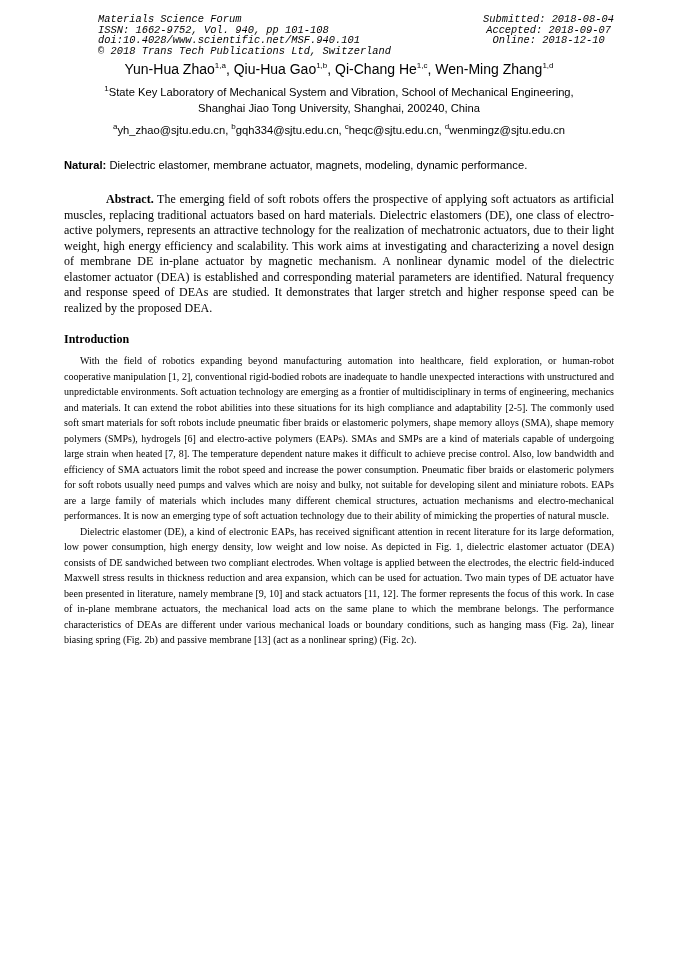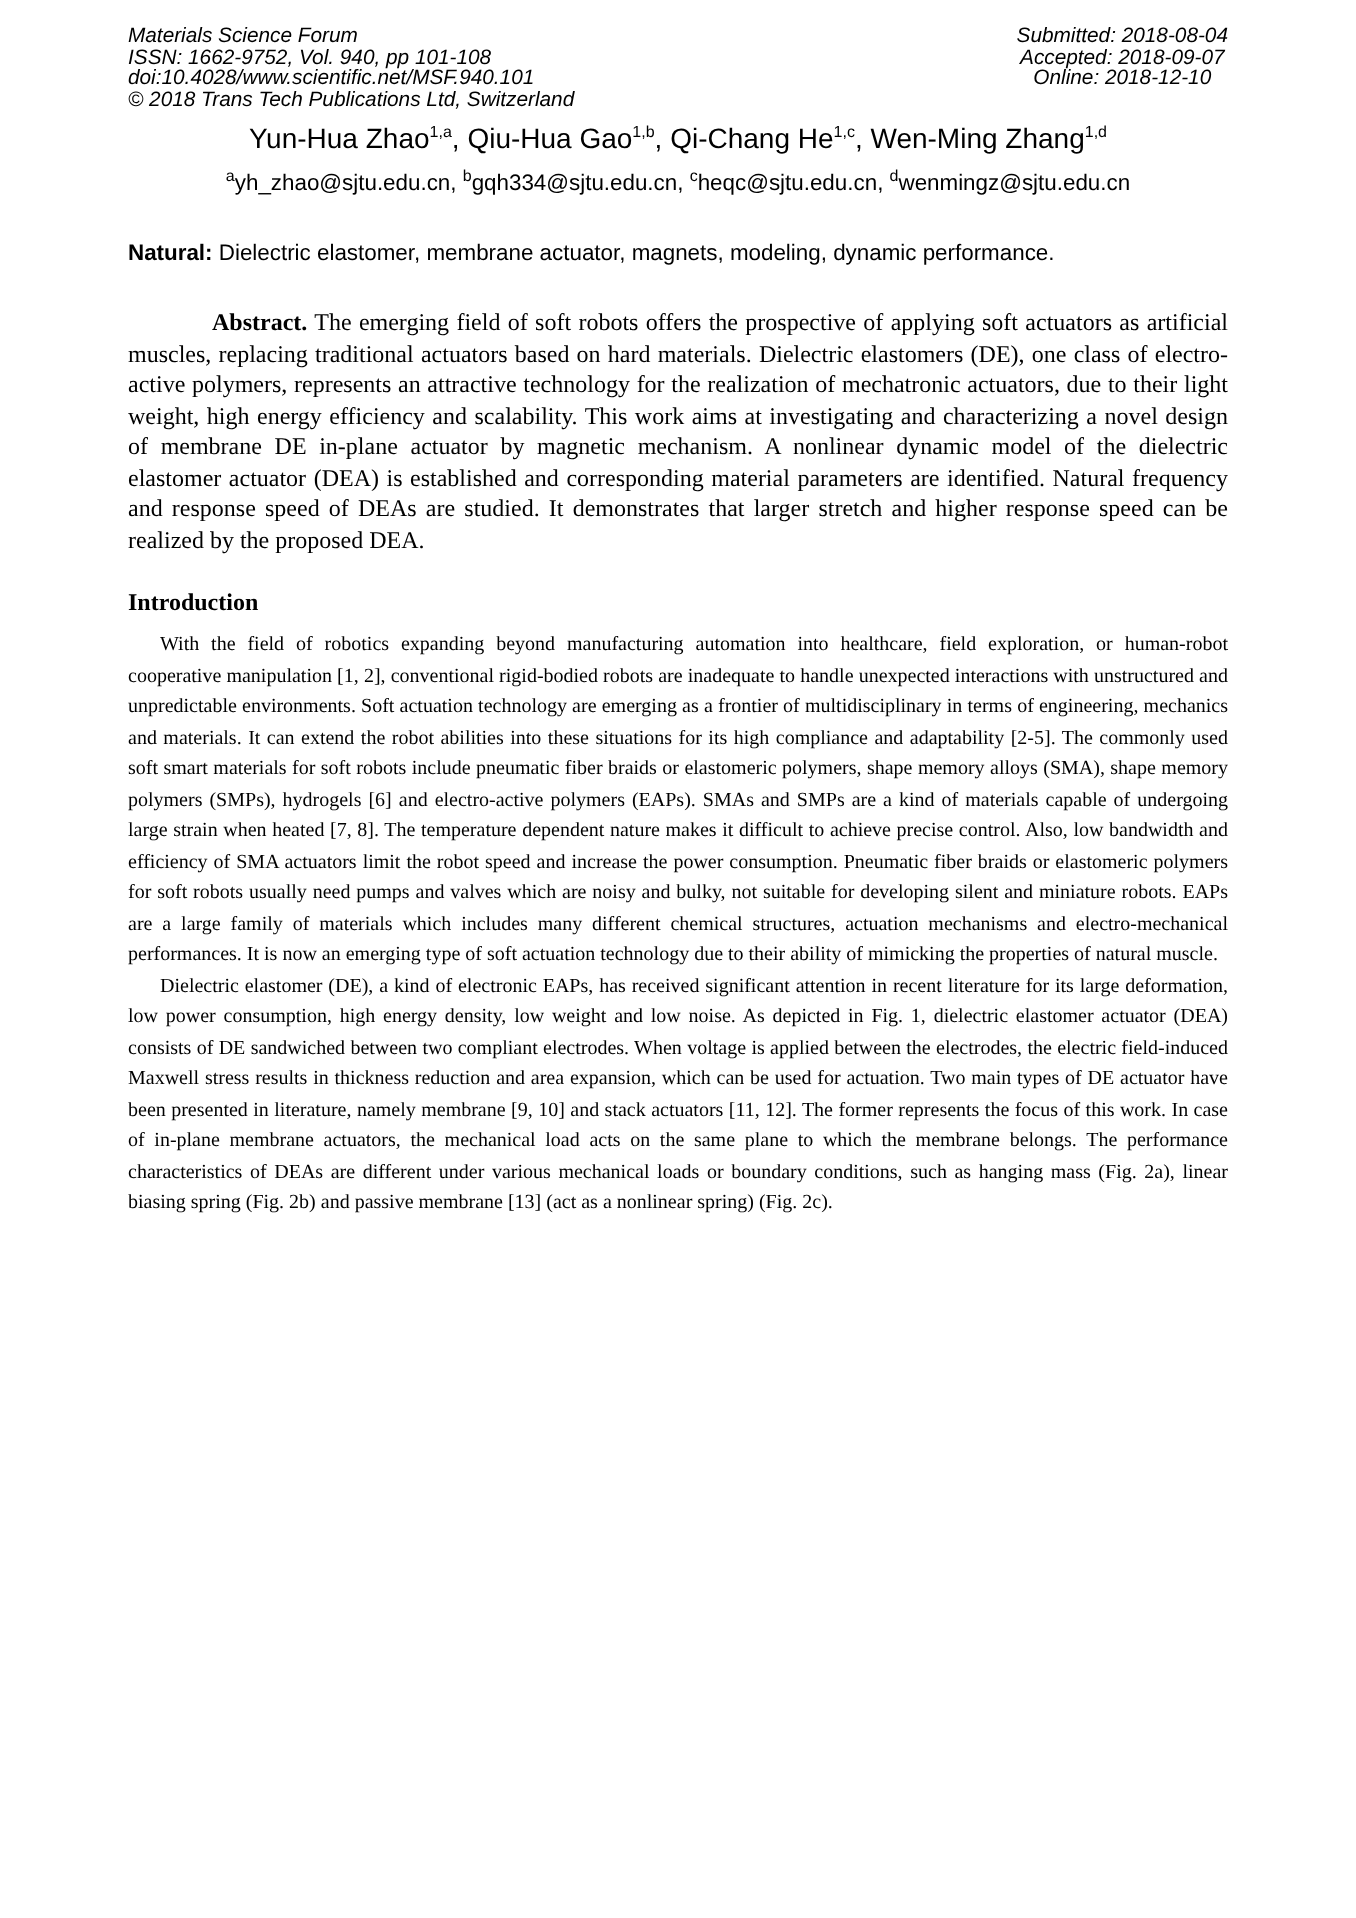--- a/index.html
+++ b/index.html
@@ -1,18 +1,18 @@
 <!DOCTYPE html>
 <html><head>
 <meta charset="utf-8">
 <style>
   html, body { margin: 0; padding: 0; background: #ffffff; }
   body { width: 678px; height: 959px; position: relative; overflow: hidden; color: #000; }
   .page { position: absolute; left: 64px; top: 14px; width: 550px; }
-  .header { display: flex; justify-content: space-between; font-family: Liberation Sans, sans-serif; font-style: italic; font-size: 10.4px; line-height: 10.6px; }
+  .header { display: flex; justify-content: space-between; font-family: Liberation Mono, monospace; font-style: italic; font-size: 10.4px; line-height: 10.6px; margin-left: 34px; }
   .header .left div, .header .right div { white-space: nowrap; }
   .header .right { text-align: center; }
   .title { margin-top: 18px; text-align: center; font-family: "Liberation Sans", sans-serif; font-weight: bold; font-size: 14.2px; line-height: 19px; }
   .authors { text-align: center; font-family: "Liberation Sans", sans-serif; font-size: 14px; line-height: 18px; margin-top: 4px; }
   .authors sup, .affil sup, .emails sup { font-size: 8px; line-height: 0; vertical-align: super; }
   .affil { text-align: center; font-family: "Liberation Sans", sans-serif; font-size: 11.2px; line-height: 16px; margin-top: 6px; }
   .emails { text-align: center; font-family: "Liberation Sans", sans-serif; font-size: 11.2px; line-height: 16px; margin-top: 6px; }
   .keywords { font-family: "Liberation Sans", sans-serif; font-size: 11.2px; line-height: 15px; margin-top: 20px; white-space: nowrap; }
   .keywords b { font-weight: bold; }
   .abstract { font-family: "Liberation Serif", serif; font-size: 12px; line-height: 15.5px; text-align: justify; margin-top: 19px; }
@@ -38,20 +38,24 @@
       <div>Accepted: 2018-09-07</div>
       <div>Online: 2018-12-10</div>
     </div>
   </div>
 
 
   <div class="authors">
     <span><span>Yun-Hua Zhao</span><sup>1,a</sup><span>, </span></span><span><span>Qiu-Hua Gao</span><sup>1,b</sup><span>, </span></span><span><span>Qi-Chang He</span><sup>1,c</sup><span>, </span></span><span><span>Wen-Ming Zhang</span><sup>1,d</sup><span></span></span>
   </div>
 
+  <div class="affil">
+    <div><sup>1</sup><span>State Key Laboratory of Mechanical System and Vibration, School of Mechanical Engineering,</span></div>
+    <div>Shanghai Jiao Tong University, Shanghai, 200240, China</div>
+  </div>
 
   <div class="emails">
     <span><sup>a</sup><span>yh_zhao@sjtu.edu.cn</span></span><span>, </span><span><sup>b</sup><span>gqh334@sjtu.edu.cn</span></span><span>, </span><span><sup>c</sup><span>heqc@sjtu.edu.cn</span></span><span>, </span><span><sup>d</sup><span>wenmingz@sjtu.edu.cn</span></span>
   </div>
 
   <div class="keywords"><b>Natural:</b><span> Dielectric elastomer, membrane actuator, magnets, modeling, dynamic performance.</span></div>
 
   <div class="abstract"><b>Abstract.</b><span> The emerging field of soft robots offers the prospective of applying soft actuators as artificial muscles, replacing traditional actuators based on hard materials. Dielectric elastomers (DE), one class of electro-active polymers, represents an attractive technology for the realization of mechatronic actuators, due to their light weight, high energy efficiency and scalability. This work aims at investigating and characterizing a novel design of membrane DE in-plane actuator by magnetic mechanism. A nonlinear dynamic model of the dielectric elastomer actuator (DEA) is established and corresponding material parameters are identified. Natural frequency and response speed of DEAs are studied. It demonstrates that larger stretch and higher response speed can be realized by the proposed DEA.</span></div>
 
   <div class="section-heading">Introduction</div>

